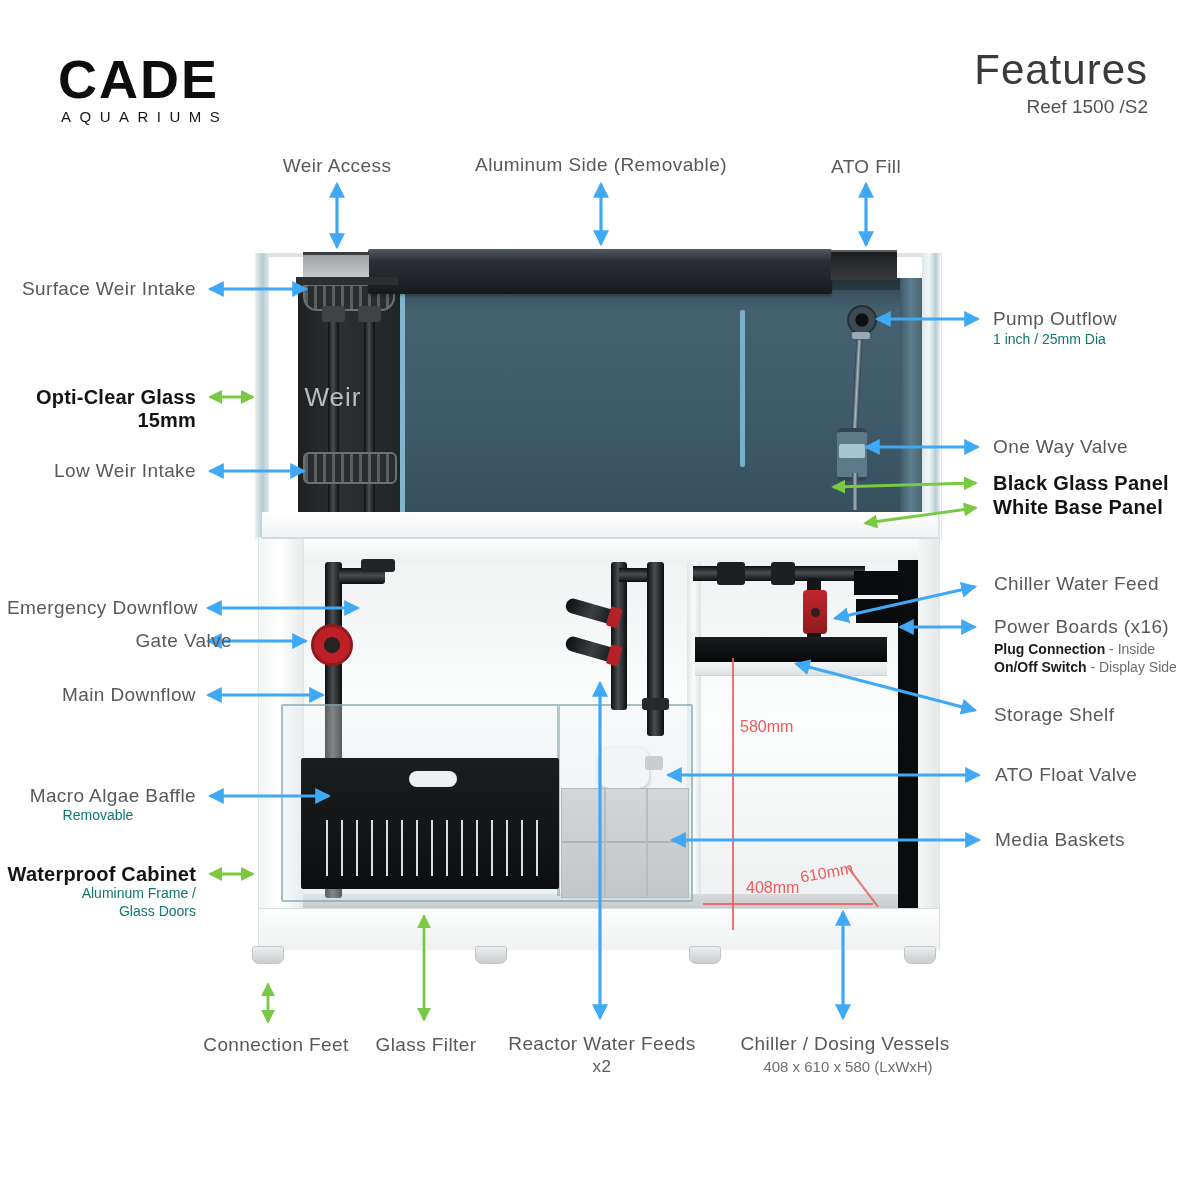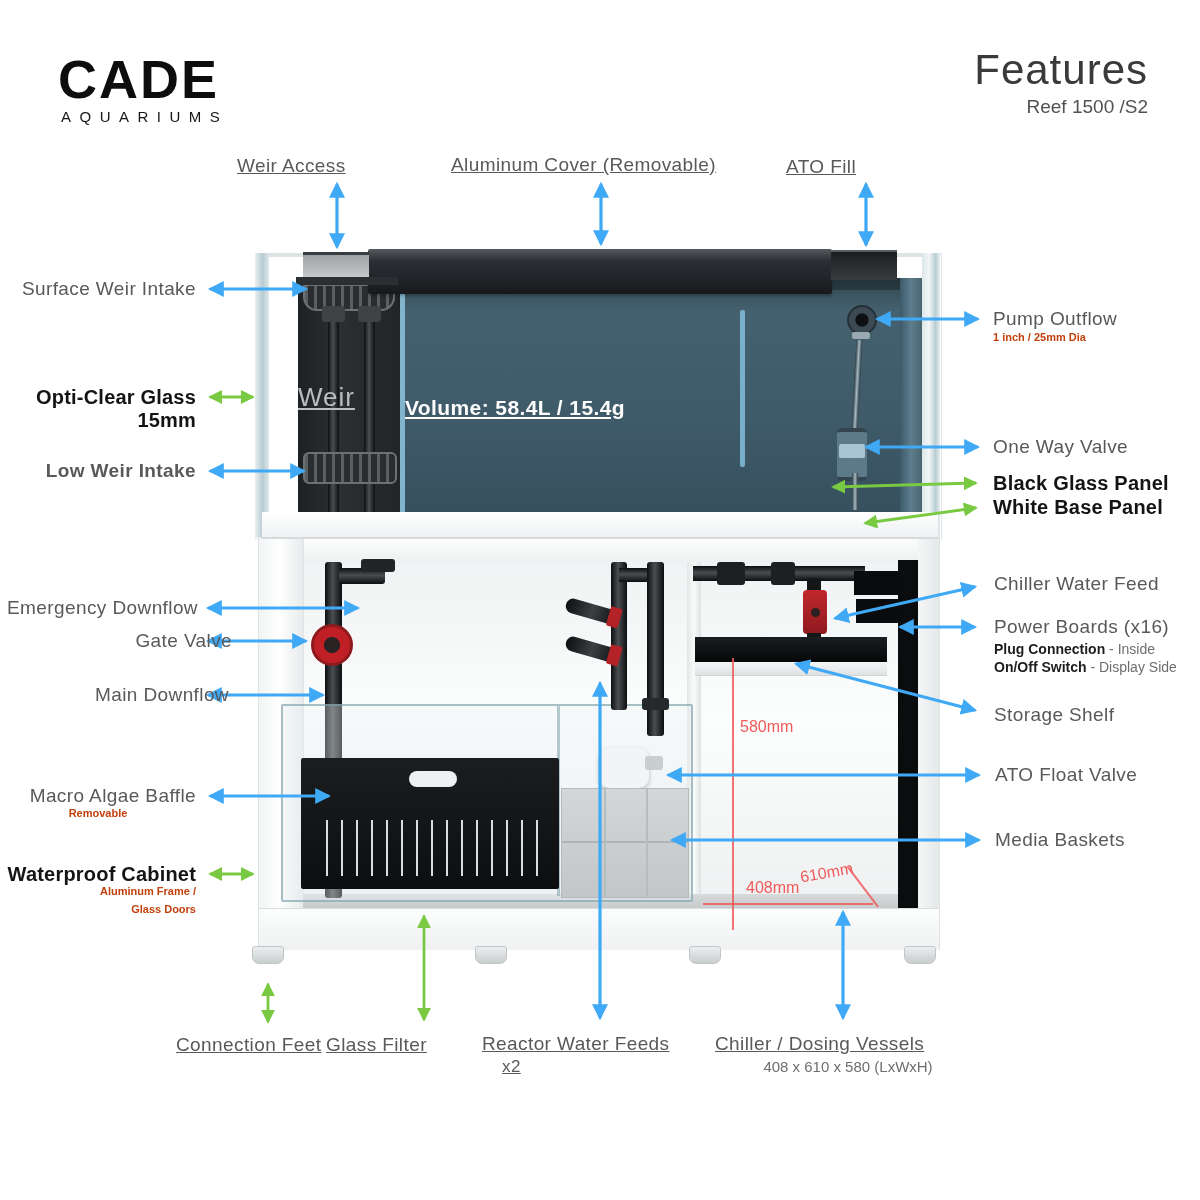--- a/index.html
+++ b/index.html
@@ -3,22 +3,22 @@
 <meta charset="utf-8">
 <style>
   html,body{margin:0;padding:0;background:#fff;}
   #canvas{position:relative;width:1200px;height:1200px;background:#fff;overflow:hidden;
           font-family:"Liberation Sans",sans-serif;}
   .abs{position:absolute;}
   
   .lbl{position:absolute;font-size:19px;color:#58595b;letter-spacing:.4px;white-space:nowrap;z-index:6;}
   .lbl.b{color:#141414;font-weight:bold;font-size:20px;letter-spacing:.2px;}
   .r{text-align:right;}
-  .c{text-align:left;text-decoration:underline;}
-  .sub-b{position:absolute;font-size:11px;font-weight:bold;color:#c2410c;white-space:nowrap;z-index:6;}
+  .c{text-align:center;}
+  .sub-b{position:absolute;font-size:14px;font-weight:normal;color:#0f766e;white-space:nowrap;z-index:6;}
   .sub-g{position:absolute;font-size:15px;color:#6d6e70;white-space:nowrap;z-index:6;}
   .sub14{position:absolute;font-size:14px;white-space:nowrap;z-index:6;color:#6d6e70;}
   .sub14 .bd{font-weight:bold;color:#1d1d1f;}
   
   .logo-brand{position:absolute;left:58px;top:48px;font-size:54px;font-weight:bold;letter-spacing:2px;color:#0d0d0d;z-index:6;}
   .logo-sub{position:absolute;left:61px;top:108px;font-size:15px;letter-spacing:8.5px;color:#161616;z-index:6;}
   .title{position:absolute;right:52px;top:46px;font-size:42px;color:#3a3a3c;letter-spacing:1px;z-index:6;}
   .subtitle{position:absolute;right:52px;top:96px;font-size:19px;color:#515153;z-index:6;}
   
   .pv{background:linear-gradient(90deg,#0c0e10,#4a4e51 45%,#0c0e10);}
@@ -61,21 +61,20 @@
     <div class="abs" style="left:24px;top:24px;width:23px;height:16px;background:#3f4346;border-radius:3px;"></div>
     <div class="abs" style="left:60px;top:24px;width:23px;height:16px;background:#3f4346;border-radius:3px;"></div>
     <div class="abs c" style="left:0;top:100px;width:70px;font-size:26px;color:#b9bdbf;letter-spacing:1px;">Weir</div>
     <div class="abs" style="left:5px;top:170px;width:90px;height:28px;border:2px solid #6c7173;border-radius:6px;
                 background:repeating-linear-gradient(90deg,#5a5f61 0 3px,#2a2d2f 3px 9px);"></div>
   </div>
 
   <div class="abs" style="left:400px;top:278px;width:500px;height:234px;z-index:2;border-left:5px solid #82b4cb;
               background:linear-gradient(180deg,#31464f,#45616f 14%,#3f5a68 60%,#36505e);">
     <div class="abs" style="left:0;top:0;width:100%;height:12px;background:rgba(0,0,0,.28);"></div>
-    <div class="abs c" style="left:0;top:118px;width:342px;font-size:21px;font-weight:bold;color:#fdfdfd;letter-spacing:.4px;">Volume: 58.4L / 15.4g</div>
     <div class="abs" style="left:335px;top:32px;width:5px;height:157px;background:#7fb9d4;opacity:.9;border-radius:2px;"></div>
 
     <div class="abs" style="left:442px;top:27px;width:26px;height:26px;border-radius:50%;
                 background:radial-gradient(circle at 50% 50%,#0e1012 0 34%,#3c4a53 38% 100%);border:2px solid #253038;"></div>
     <div class="abs" style="left:447px;top:54px;width:18px;height:7px;background:#9aa9b2;border-radius:2px;"></div>
     <div class="abs" style="left:449px;top:62px;width:6px;height:90px;transform:rotate(3deg);
                 background:linear-gradient(90deg,#2e3b42,#a4bac4 50%,#2e3b42);"></div>
     <div class="abs" style="left:432px;top:150px;width:30px;height:45px;background:#5d7a8a;border-radius:5px;
                 border-top:4px solid #34454f;border-bottom:4px solid #34454f;">
       <div class="abs" style="left:2px;top:12px;width:26px;height:14px;background:#a9c4d2;border-radius:2px;"></div>
@@ -205,32 +204,32 @@
       <line x1="211" y1="397" x2="252" y2="397" marker-start="url(#mg)" marker-end="url(#mg)"></line>
       <line x1="211" y1="874" x2="252" y2="874" marker-start="url(#mg)" marker-end="url(#mg)"></line>
       <line x1="834" y1="487" x2="975" y2="483" marker-start="url(#mg)" marker-end="url(#mg)"></line>
       <line x1="866" y1="523" x2="975" y2="508" marker-start="url(#mg)" marker-end="url(#mg)"></line>
       <line x1="268" y1="985" x2="268" y2="1021" marker-start="url(#mg)" marker-end="url(#mg)"></line>
       <line x1="424" y1="917" x2="424" y2="1019" marker-start="url(#mg)" marker-end="url(#mg)"></line>
     </g>
   </svg>
 
   <div class="lbl c" style="left:237px;top:155px;width:200px;">Weir Access</div>
-  <div class="lbl c" style="left:451px;top:154px;width:300px;">Aluminum Cover (Removable)</div>
+  <div class="lbl c" style="left:451px;top:154px;width:300px;">Aluminum Side (Removable)</div>
   <div class="lbl c" style="left:786px;top:156px;width:160px;">ATO Fill</div>
 
   <div class="lbl r" style="left:0;top:278px;width:196px;">Surface Weir Intake</div>
   <div class="lbl b r" style="left:0;top:386px;width:196px;line-height:23px;">
     <div>Opti-Clear Glass</div>
     <div>15mm</div>
   </div>
-  <div class="lbl r" style="left:0;top:460px;width:196px;font-weight:bold;">Low Weir Intake</div>
+  <div class="lbl r" style="left:0;top:460px;width:196px;">Low Weir Intake</div>
   <div class="lbl r" style="left:0;top:597px;width:198px;">Emergency Downflow</div>
   <div class="lbl r" style="left:0;top:630px;width:196px;margin-left:36px;">Gate Valve</div>
-  <div class="lbl r" style="left:0;top:684px;width:196px;padding-left:33px;">Main Downflow</div>
+  <div class="lbl r" style="left:0;top:684px;width:196px;">Main Downflow</div>
   <div class="lbl r" style="left:0;top:785px;width:196px;">Macro Algae Baffle</div>
   <div class="sub-b r" style="left:0;top:807px;width:196px;text-align:center;">Removable</div>
   <div class="lbl b r" style="left:0;top:863px;width:196px;">Waterproof Cabinet</div>
   <div class="sub-b r" style="left:0;top:885px;width:196px;text-align:right;">Aluminum Frame /</div>
   <div class="sub-b r" style="left:0;top:903px;width:196px;text-align:right;">Glass Doors</div>
 
   <div class="lbl" style="left:993px;top:308px;">Pump Outflow</div>
   <div class="sub-b" style="left:993px;top:331px;">1 inch / 25mm Dia</div>
   <div class="lbl" style="left:993px;top:436px;">One Way Valve</div>
   <div class="lbl b" style="left:993px;top:472px;">Black Glass Panel</div>

